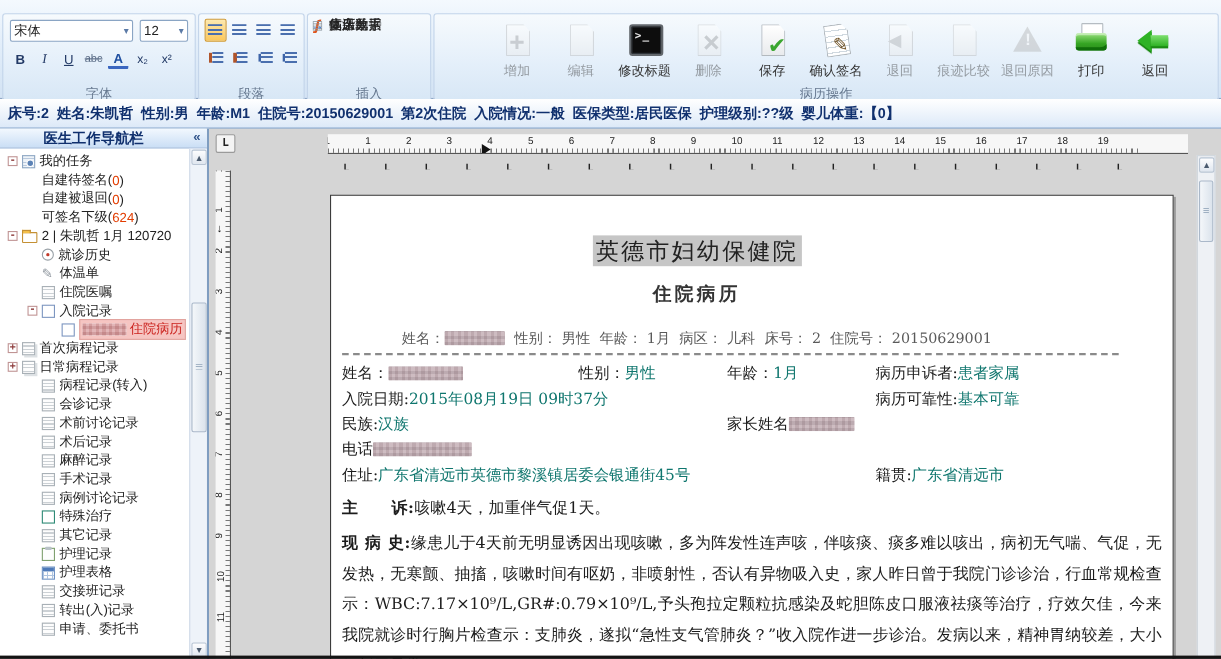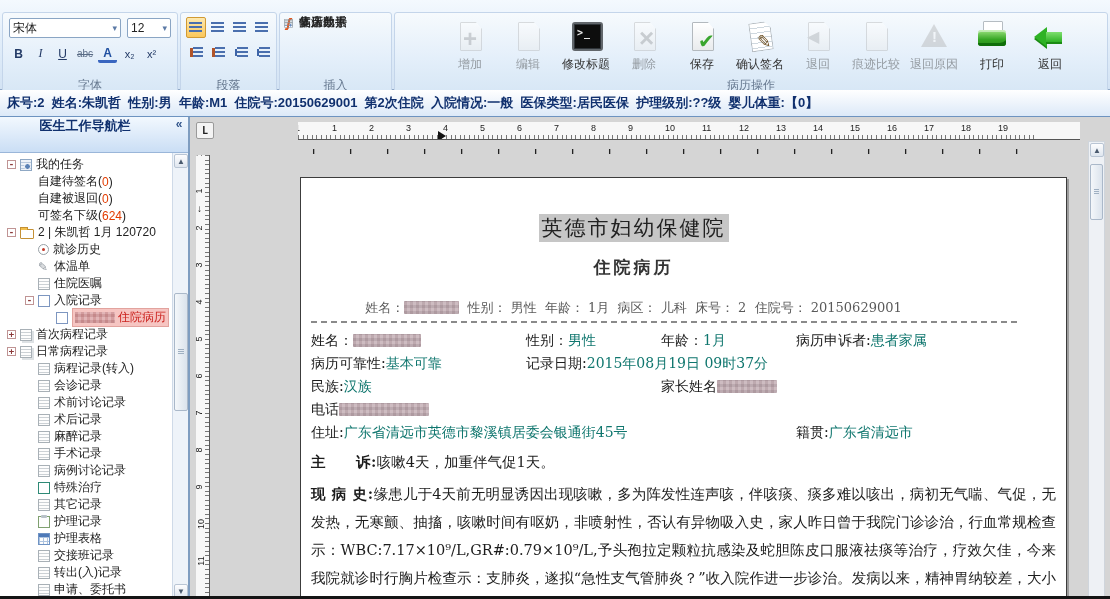--- a/index.html
+++ b/index.html
@@ -105,21 +105,21 @@
 
   
   .patientbar { position:absolute; left:0; top:90px; width:1110px; height:27px;
     background:linear-gradient(#ffffff,#dce9f8); border-bottom:1px solid #6d93c0;
     display:flex; align-items:center; padding-left:7px;
     font-size:13px; font-weight:bold; color:#10306e; white-space:pre; overflow:hidden; }
 
   
   .sidebar { position:absolute; left:0; top:117px; width:190px; height:482px;
     background:#fff; border-right:2px solid #7f9dc0; display:flex; flex-direction:column; }
-  .sbheader { height:36px; flex:none; background:linear-gradient(#f2f8fe,#cadef5);
+  .sbheader { height:18px; flex:none; background:linear-gradient(#f2f8fe,#cadef5);
     border-bottom:1px solid #9ab6d9; display:flex; align-items:flex-start;
     font-size:13px; font-weight:bold; color:#10306e; }
   .sbtitle { flex:1; text-align:center; }
   .sbcollapse { width:18px; color:#33568c; font-size:12px; text-align:center; }
   .tree { position:relative; flex:1; overflow:hidden; padding-top:3px; }
   .titem { display:flex; align-items:center; height:17px; font-size:12px; color:#222;
     white-space:nowrap; }
   .titem[data-level="0"]{ padding-left:7px; }
   .titem[data-level="1"]{ padding-left:25px; }
   .titem[data-level="2"]{ padding-left:43px; }
@@ -752,23 +752,23 @@
       <div class="dochead"><span>姓名：</span><i class="blur w55"></i><span>  性别： 男性  年龄： 1月  病区： 儿科  床号： 2  住院号： 20150629001</span></div>
     </div>
     <div class="dashline"></div>
 
     <div class="fieldgrid">
       <div><span>姓名：</span><i class="blur w68"></i></div>
       <div><span>性别：</span><span class="fv">男性</span></div>
       <div><span>年龄：</span><span class="fv">1月</span></div>
       <div><span>病历申诉者:</span><span class="fv">患者家属</span></div>
 
+      <div class="sp3"><span>入院日期:</span><span class="fv">2015年08月19日  09时37分</span></div>
       <div><span>病历可靠性:</span><span class="fv">基本可靠</span></div>
 
-      <div class="sp2"><span>记录日期:</span><span class="fv">2015年08月19日  09时37分</span></div>
       <div class="sp2"><span>民族:</span><span class="fv">汉族</span></div>
 
       <div class="sp2"><span>家长姓名</span><i class="blur w60"></i></div>
       <div class="sp2"><span>电话</span><i class="blur w90"></i></div>
 
       <div class="sp3"><span>住址:</span><span class="fv">广东省清远市英德市黎溪镇居委会银通街45号</span></div>
       <div><span>籍贯:</span><span class="fv">广东省清远市</span></div>
     </div>
 
     <div class="para"><b>主　　诉:</b><span>咳嗽4天，加重伴气促1天。</span></div>

